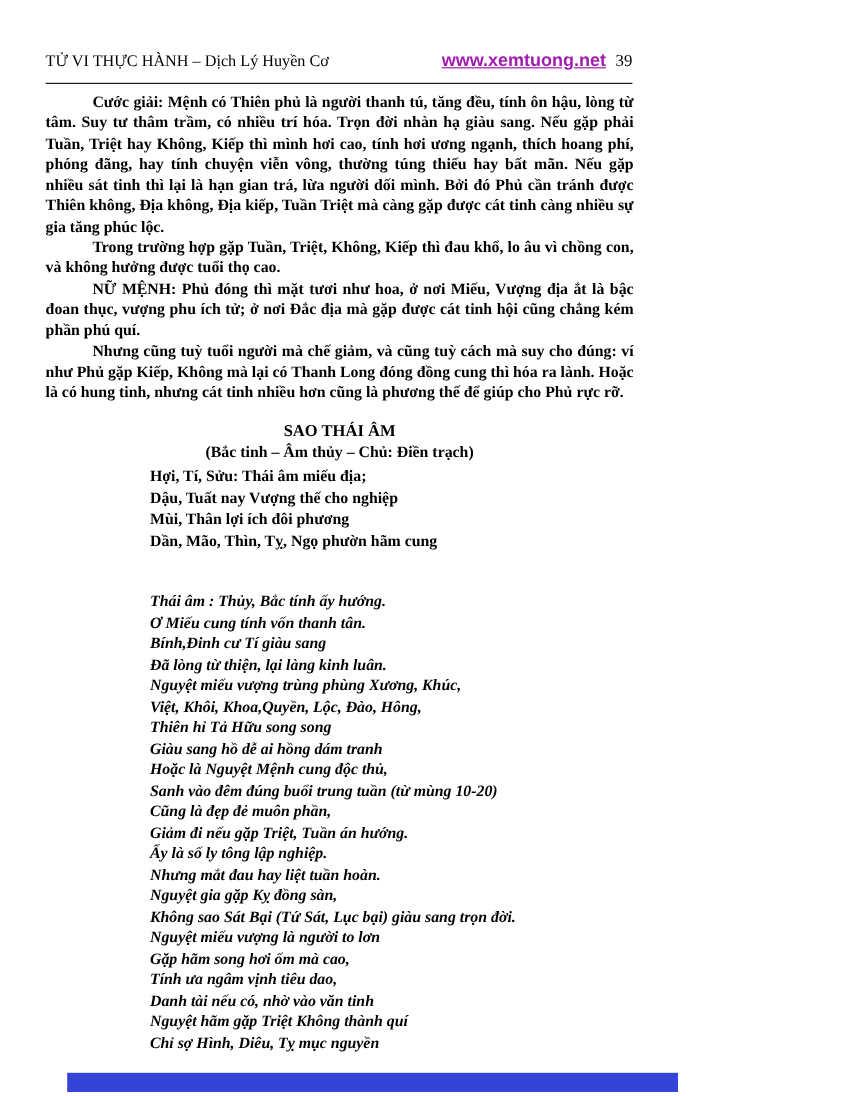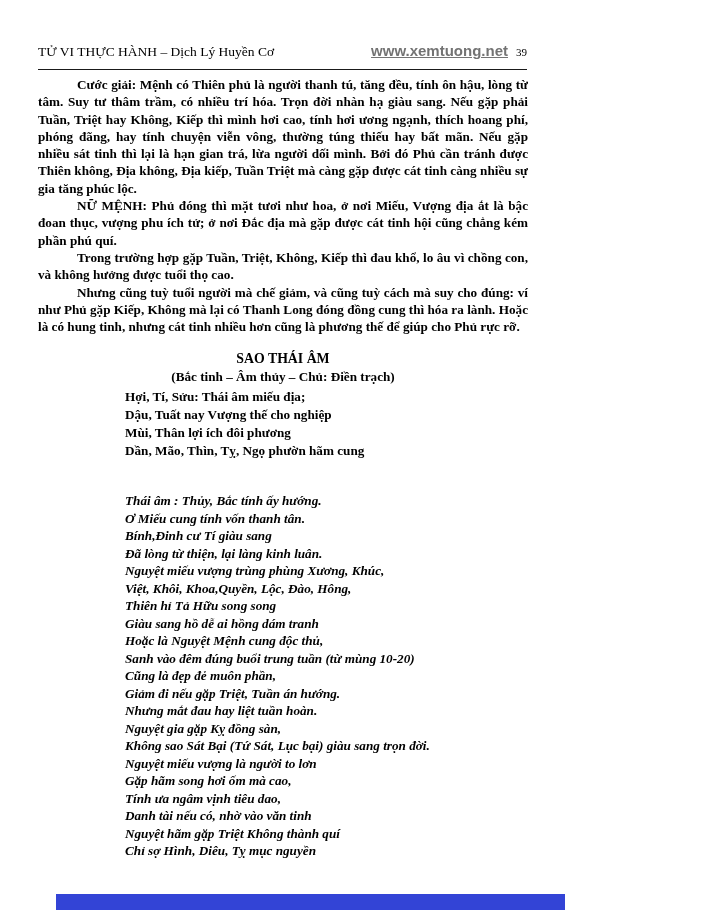--- a/index.html
+++ b/index.html
@@ -25,26 +25,26 @@
   .header-right {
     white-space: nowrap;
     display: flex;
     align-items: baseline;
     gap: 8px;
   }
   .site-link {
     font-family: "Liberation Sans", sans-serif;
     font-weight: bold;
     font-size: 15px;
-    color: #737373;
+    color: #a21caf;
     text-decoration: underline;
     cursor: pointer;
   }
   .page-number {
-    font-size: 11px;
+    font-size: 14px;
     color: #000000;
   }
   .rule {
     border: none;
     border-top: 1.6px solid #1a1a1a;
     margin: 9px 38px 0 38px;
   }
   .content {
     margin: 6px 37px 0 38px;
     font-size: 13.2px;
@@ -98,22 +98,22 @@
     <span class="header-right">
       <span class="site-link">www.xemtuong.net</span>
       <span class="page-number">39</span>
     </span>
   </div>
 
   <hr class="rule">
 
   <div class="content">
     <p>Cước giải: Mệnh có Thiên phủ là người thanh tú, tăng đều, tính ôn hậu, lòng từ tâm. Suy tư thâm trầm, có nhiều trí hóa. Trọn đời nhàn hạ giàu sang. Nếu gặp phải Tuần, Triệt hay Không, Kiếp thì mình hơi cao, tính hơi ương ngạnh, thích hoang phí, phóng đãng, hay tính chuyện viễn vông, thường túng thiếu hay bất mãn. Nếu gặp nhiều sát tinh thì lại là hạn gian trá, lừa người dối mình. Bởi đó Phủ cần tránh được Thiên không, Địa không, Địa kiếp, Tuần Triệt mà càng gặp được cát tinh càng nhiều sự gia tăng phúc lộc.</p>
+    <p>Trong trường hợp gặp Tuần, Triệt, Không, Kiếp thì đau khổ, lo âu vì chồng con, và không hưởng được tuổi thọ cao.</p>
     <p>NỮ MỆNH: Phủ đóng thì mặt tươi như hoa, ở nơi Miếu, Vượng địa ắt là bậc đoan thục, vượng phu ích tử; ở nơi Đắc địa mà gặp được cát tinh hội cũng chẳng kém phần phú quí.</p>
-    <p>Trong trường hợp gặp Tuần, Triệt, Không, Kiếp thì đau khổ, lo âu vì chồng con, và không hưởng được tuổi thọ cao.</p>
     <p>Nhưng cũng tuỳ tuổi người mà chế giảm, và cũng tuỳ cách mà suy cho đúng: ví như Phủ gặp Kiếp, Không mà lại có Thanh Long đóng đồng cung thì hóa ra lành. Hoặc là có hung tinh, nhưng cát tinh nhiều hơn cũng là phương thế để giúp cho Phủ rực rỡ.</p>
 
     <div class="section-head">SAO THÁI ÂM</div>
     <div class="section-sub">(Bắc tinh – Âm thủy – Chủ: Điền trạch)</div>
 
     <div class="verse">
       <div>Hợi, Tí, Sửu: Thái âm miếu địa;</div>
       <div>Dậu, Tuất nay Vượng thế cho nghiệp</div>
       <div>Mùi, Thân lợi ích đôi phương</div>
       <div>Dần, Mão, Thìn, Tỵ, Ngọ phườn hãm cung</div>
@@ -125,20 +125,21 @@
       <div>Bính,Đinh cư Tí giàu sang</div>
       <div>Đã lòng từ thiện, lại làng kinh luân.</div>
       <div>Nguyệt miếu vượng trùng phùng Xương, Khúc,</div>
       <div>Việt, Khôi, Khoa,Quyền, Lộc, Đào, Hông,</div>
       <div>Thiên hỉ Tả Hữu song song</div>
       <div>Giàu sang hồ dễ ai hồng dám tranh</div>
       <div>Hoặc là Nguyệt Mệnh cung độc thủ,</div>
       <div>Sanh vào đêm đúng buổi trung tuần (từ mùng 10-20)</div>
       <div>Cũng là đẹp đẻ muôn phần,</div>
       <div>Giảm đi nếu gặp Triệt, Tuần án hướng.</div>
+      <div>Ấy là số ly tông lập nghiệp.</div>
       <div>Nhưng mắt đau hay liệt tuần hoàn.</div>
       <div>Nguyệt gia gặp Kỵ đồng sàn,</div>
       <div>Không sao Sát Bại (Tứ Sát, Lục bại) giàu sang trọn đời.</div>
       <div>Nguyệt miếu vượng là người to lơn</div>
       <div>Gặp hãm song hơi ốm mà cao,</div>
       <div>Tính ưa ngâm vịnh tiêu dao,</div>
       <div>Danh tài nếu có, nhờ vào văn tinh</div>
       <div>Nguyệt hãm gặp Triệt Không thành quí</div>
       <div>Chỉ sợ Hình, Diêu, Tỵ mục nguyền</div>
     </div>

